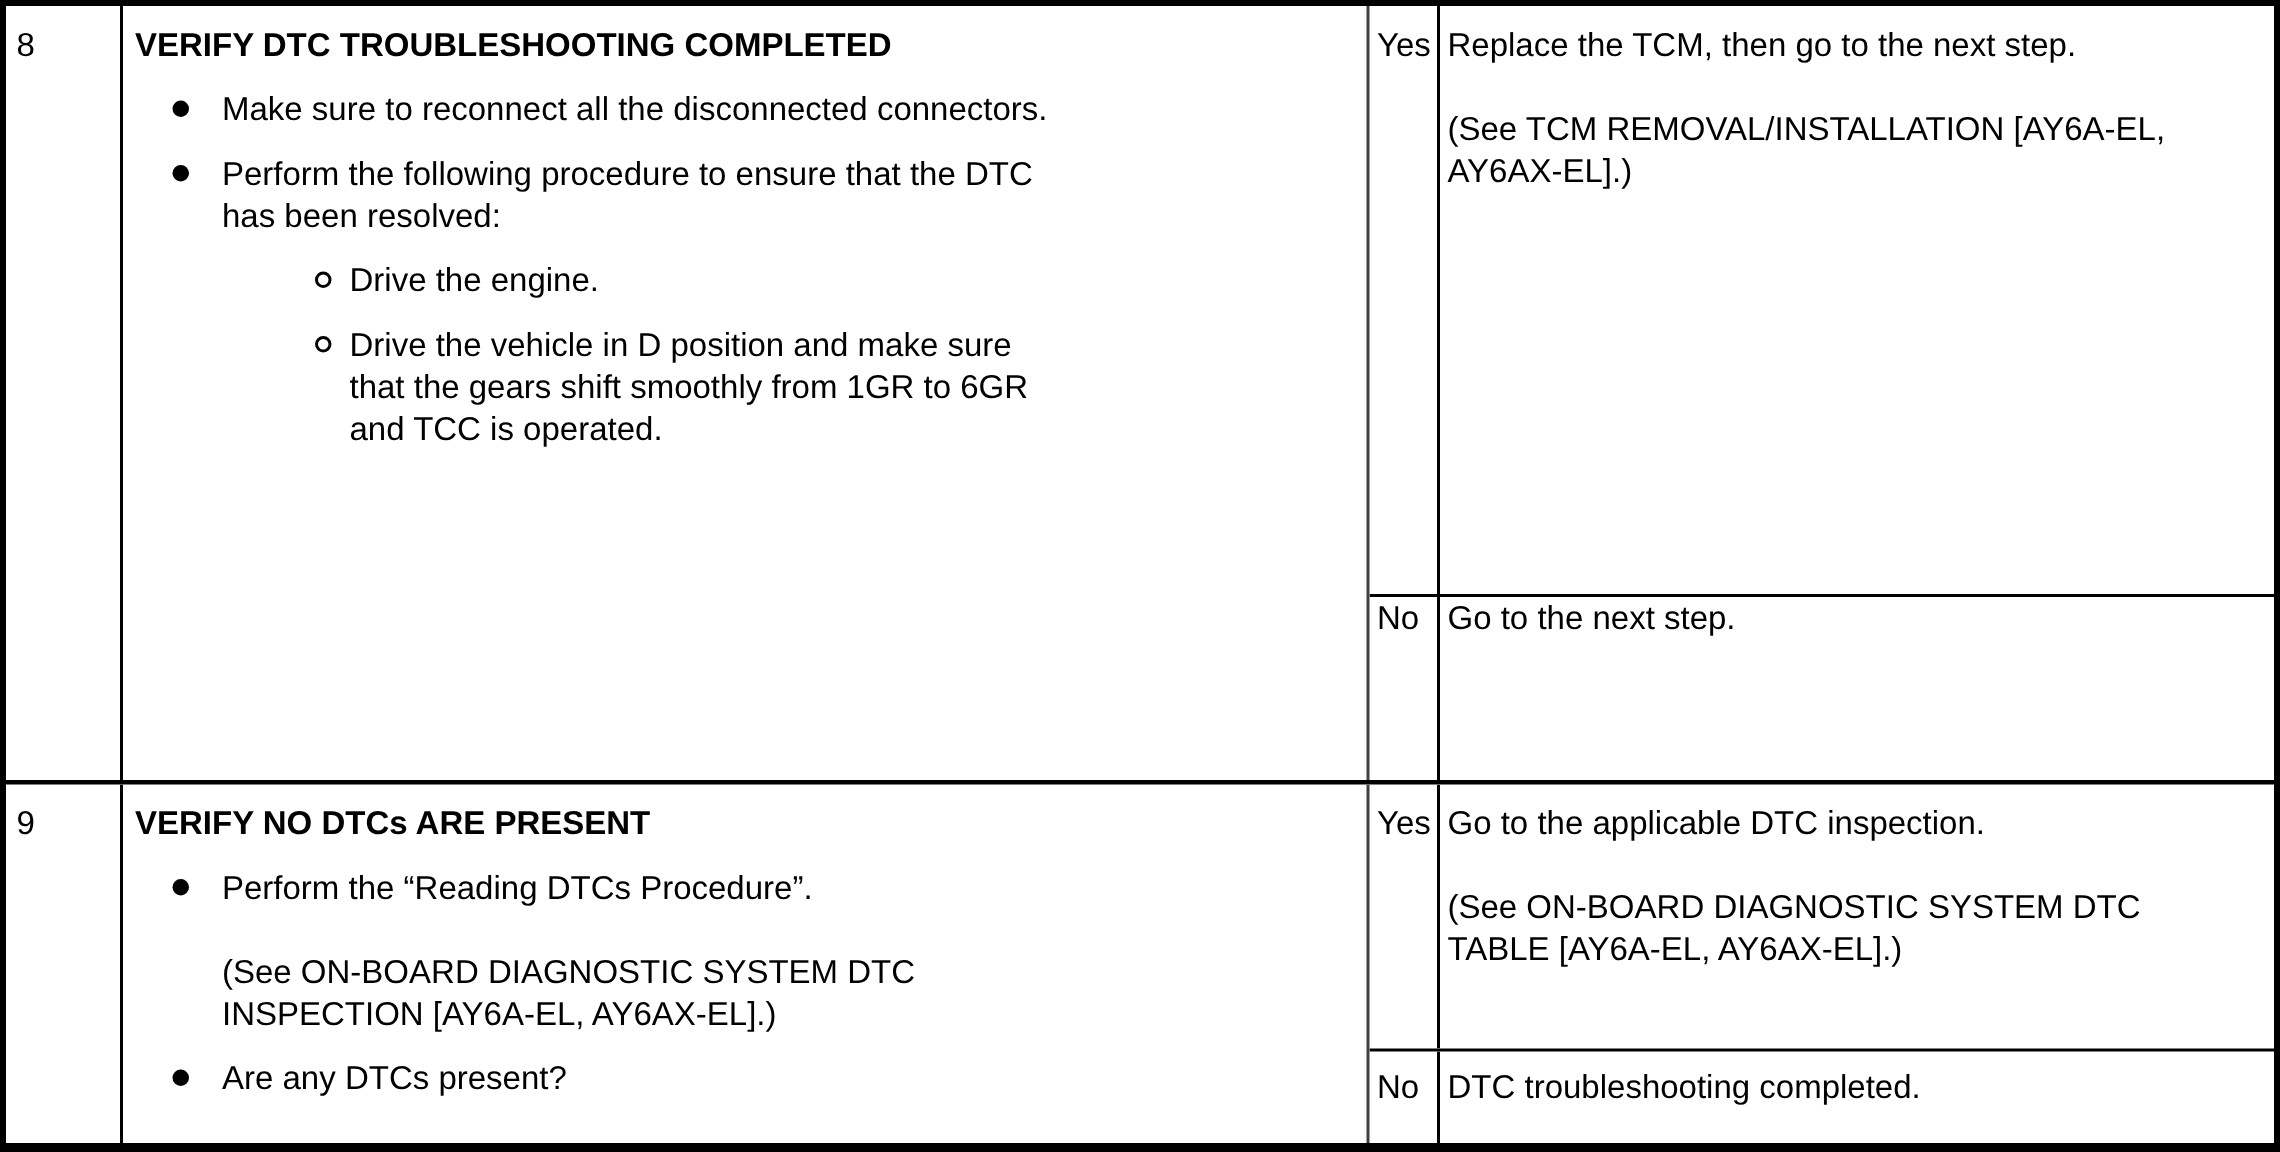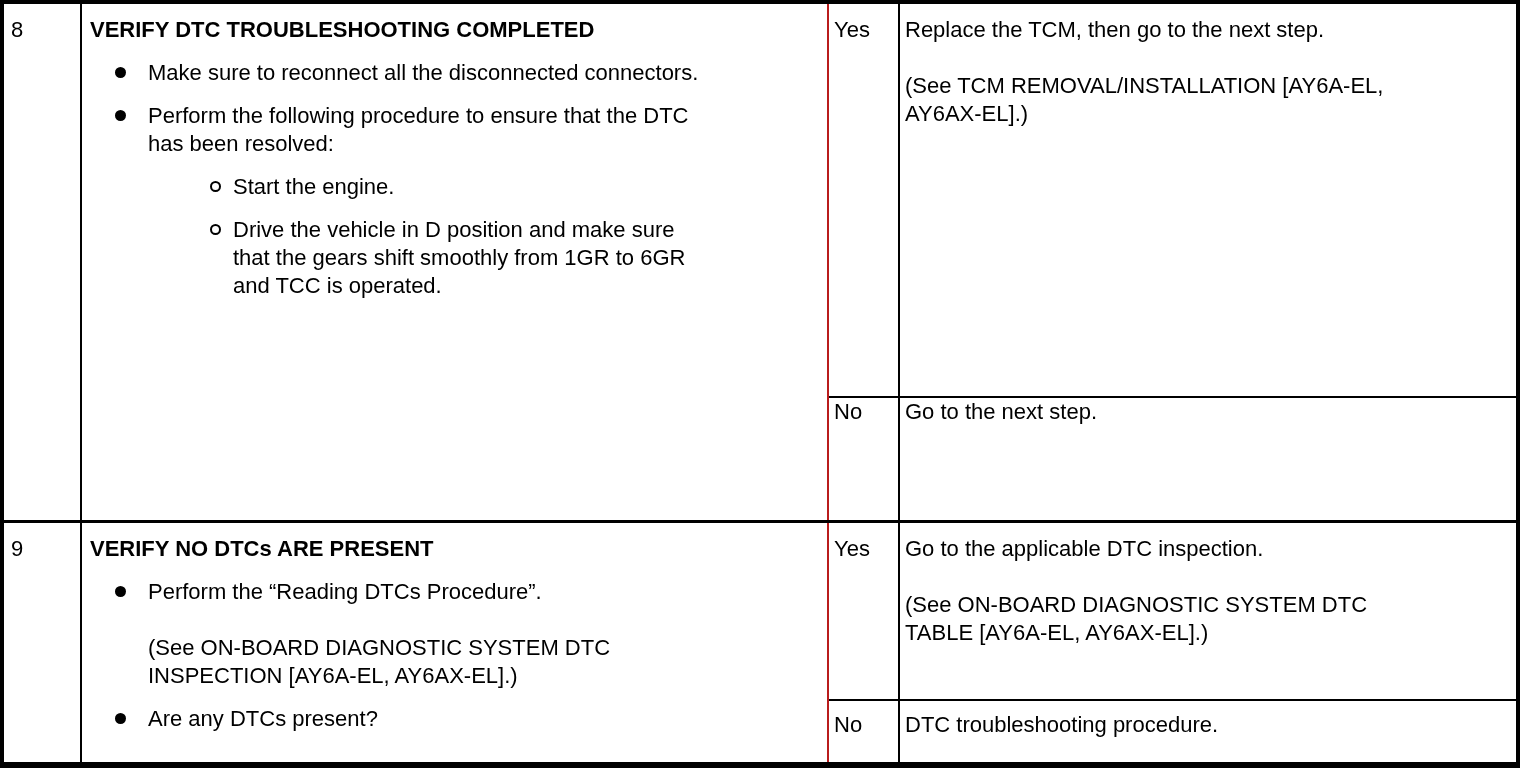--- a/index.html
+++ b/index.html
@@ -37,43 +37,43 @@
 
   .cell { box-sizing: border-box; overflow: hidden; }
 
   .num-cell {
     width: 78px;
     flex: none;
     border-right: 2px solid #000000;
     padding: 12px 4px 0 7px;
   }
   .desc-cell {
-    width: 747px;
-    flex: none;
-    border-right: 2px solid #b91c1c;
+    width: 831px;
+    flex: none;
+    border-right: 2px solid #404040;
     padding: 12px 10px 0 8px;
   }
   .right-block {
     flex: 1;
     display: flex;
     flex-direction: column;
     overflow: hidden;
   }
   .result-row {
     display: flex;
     flex-direction: row;
     overflow: hidden;
   }
   .result-row.r-yes { border-bottom: 2px solid #000000; flex: none; }
   .step-a .result-row.r-yes { height: 392px; }
   .step-b .result-row.r-yes { height: 176px; }
   .result-row.r-no { flex: 1; }
 
   .yn-cell {
-    width: 71px;
+    width: 47px;
     flex: none;
     border-right: 2px solid #000000;
     padding: 12px 0 0 5px;
   }
   .action-cell {
     flex: 1;
     padding: 12px 22px 0 5px;
   }
   .step-a .r-no .yn-cell,
   .step-a .r-no .action-cell { padding-top: 0; }
@@ -143,21 +143,21 @@
             <span class="dot"></span>
           </span>
         <span class="ptext">Perform the following procedure to ensure that the DTC
 has been resolved:</span>
       </div>
 
       <div class="para sub">
         <span class="bcol">
             <span class="ring"></span>
           </span>
-        <span class="ptext">Start the engine.</span>
+        <span class="ptext">Drive the engine.</span>
       </div>
 
 
       <div class="para sub">
         <span class="bcol">
             <span class="ring"></span>
           </span>
         <span class="ptext">Drive the vehicle in D position and make sure
 that the gears shift smoothly from 1GR to 6GR
 and TCC is operated.</span>
@@ -223,19 +223,19 @@
 
 (See ON-BOARD DIAGNOSTIC SYSTEM DTC
 TABLE [AY6A-EL, AY6AX-EL].)</span>
         </div>
       </div>
       <div class="result-row r-no">
         <div class="cell yn-cell">
           <span>No</span>
         </div>
         <div class="cell action-cell">
-          <span class="action-text">DTC troubleshooting procedure.</span>
+          <span class="action-text">DTC troubleshooting completed.</span>
         </div>
       </div>
     </div>
   </div>
 
 </div>
 
 </body></html>

